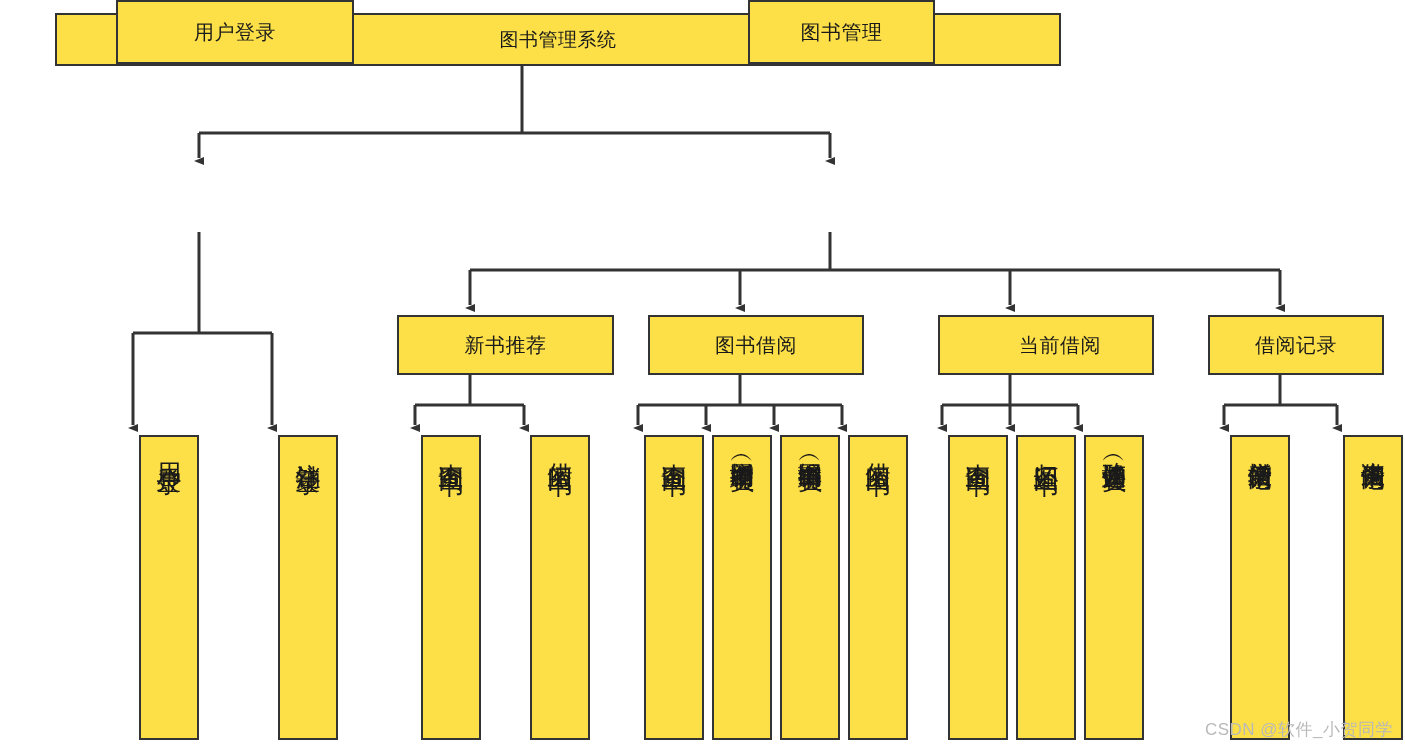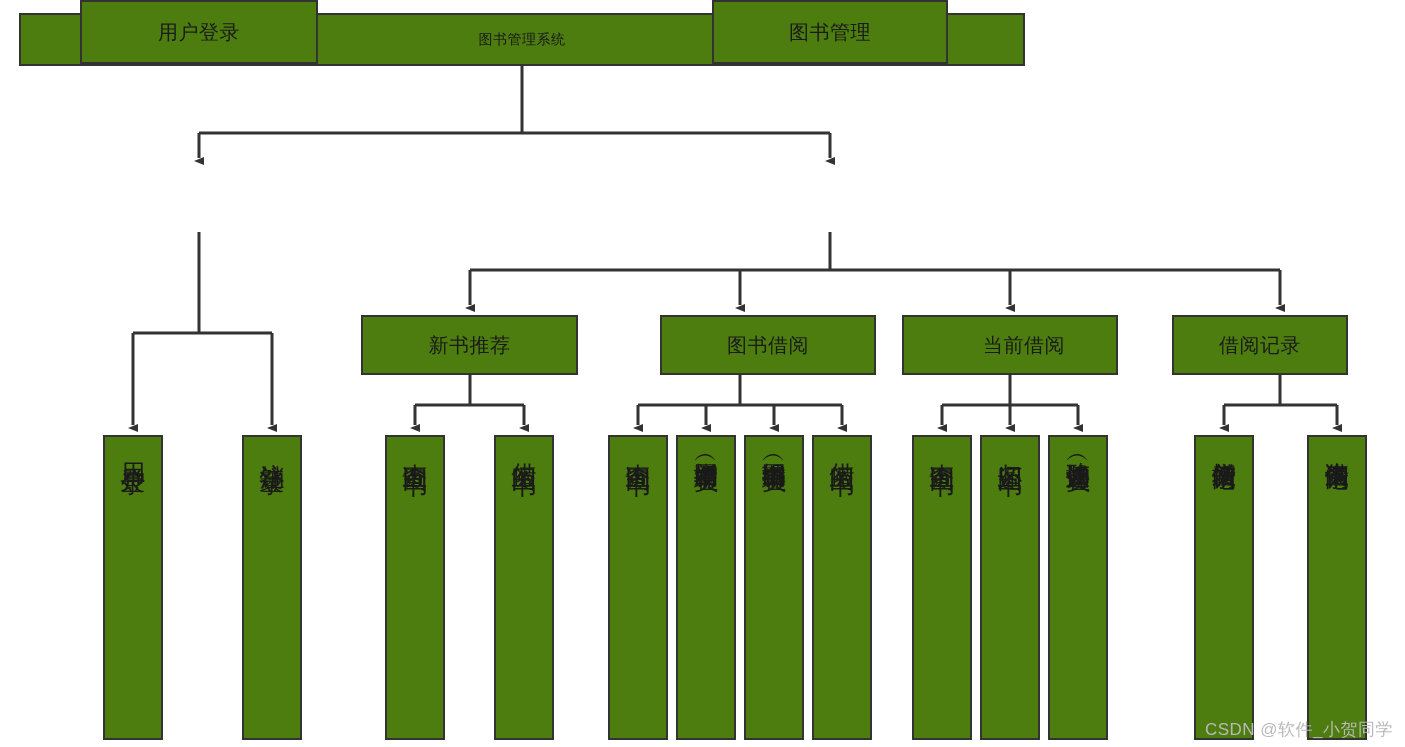--- a/index.html
+++ b/index.html
@@ -25,40 +25,41 @@
     left: 0;
     top: 0;
     width: 1405px;
     height: 747px;
     pointer-events: none;
   }
   
   .node {
     position: absolute;
     box-sizing: border-box;
-    background: #4d7c0f;
+    background: #fde047;
     border: 2px solid #333333;
     display: flex;
     align-items: center;
     justify-content: center;
+    margin-left: 36px;
   }
   .node-label {
     display: block;
     line-height: 1.15;
     letter-spacing: 0.5px;
     color: #1a1a1a;
     white-space: nowrap;
   }
   .node.root {
     left: 19px;
     top: 13px;
     width: 1006px;
     height: 53px;
   }
-  .node.root .node-label { font-size: 14px; }
+  .node.root .node-label { font-size: 19px; }
 
   .node.lvl2 {
     height: 64px;
   }
   .node.lvl2 .node-label { font-size: 20px; }
 
   .node.lvl3 {
     top: 315px;
     height: 60px;
   }
@@ -154,28 +155,28 @@
     </g>
   </svg>
 
   <div class="node root">
     <span class="node-label">图书管理系统</span>
   </div>
 
   <div class="node lvl2" style="left:80px; width:238px;">
     <span class="node-label">用户登录</span>
   </div>
-  <div class="node lvl2" style="left:712px; width:236px;">
+  <div class="node lvl2" style="left:712px; width:187px;">
     <span class="node-label">图书管理</span>
   </div>
 
   <div class="node lvl3" style="left:361px; width:217px;">
     <span class="node-label">新书推荐</span>
   </div>
-  <div class="node lvl3" style="left:660px; width:216px;">
+  <div class="node lvl3" style="left:612px; width:216px;">
     <span class="node-label">图书借阅</span>
   </div>
   <div class="node lvl3" style="left:902px; width:216px;padding-left:28px;">
     <span class="node-label">当前借阅</span>
   </div>
   <div class="node lvl3" style="left:1172px; width:176px;">
     <span class="node-label">借阅记录</span>
   </div>
 
   <div class="node leaf" style="left:103px;">

